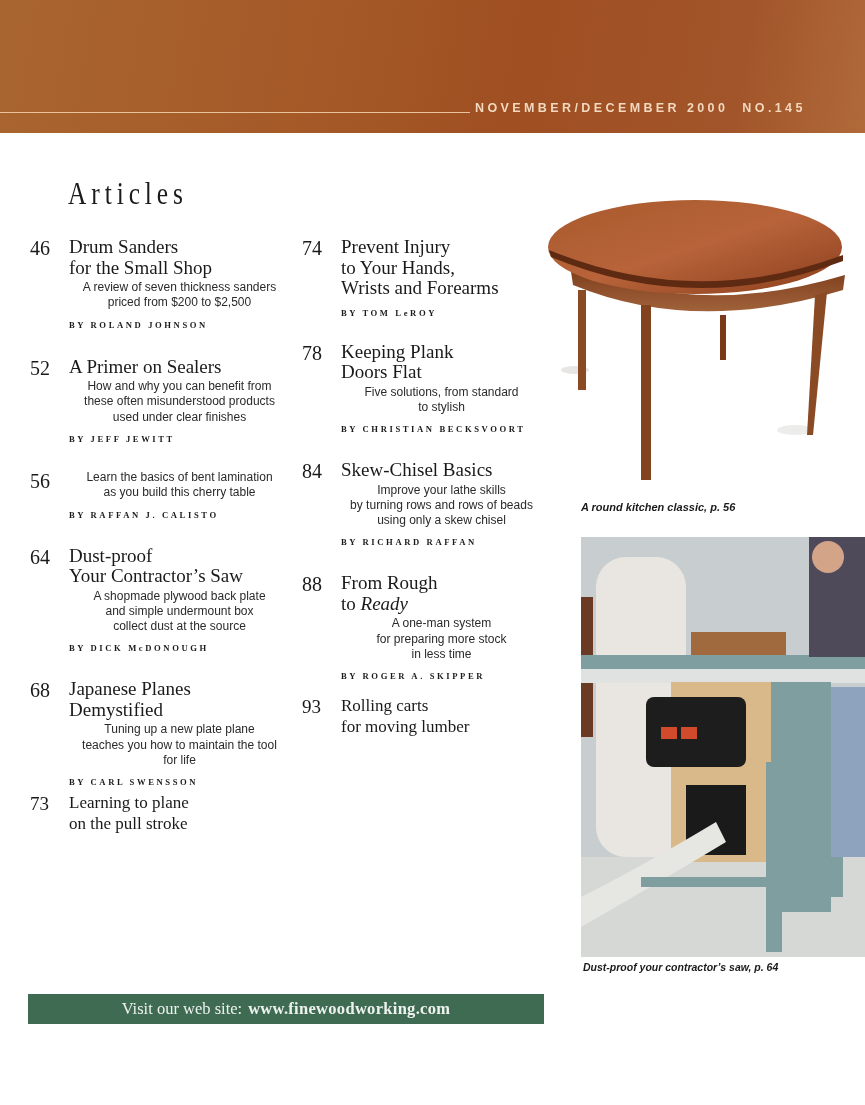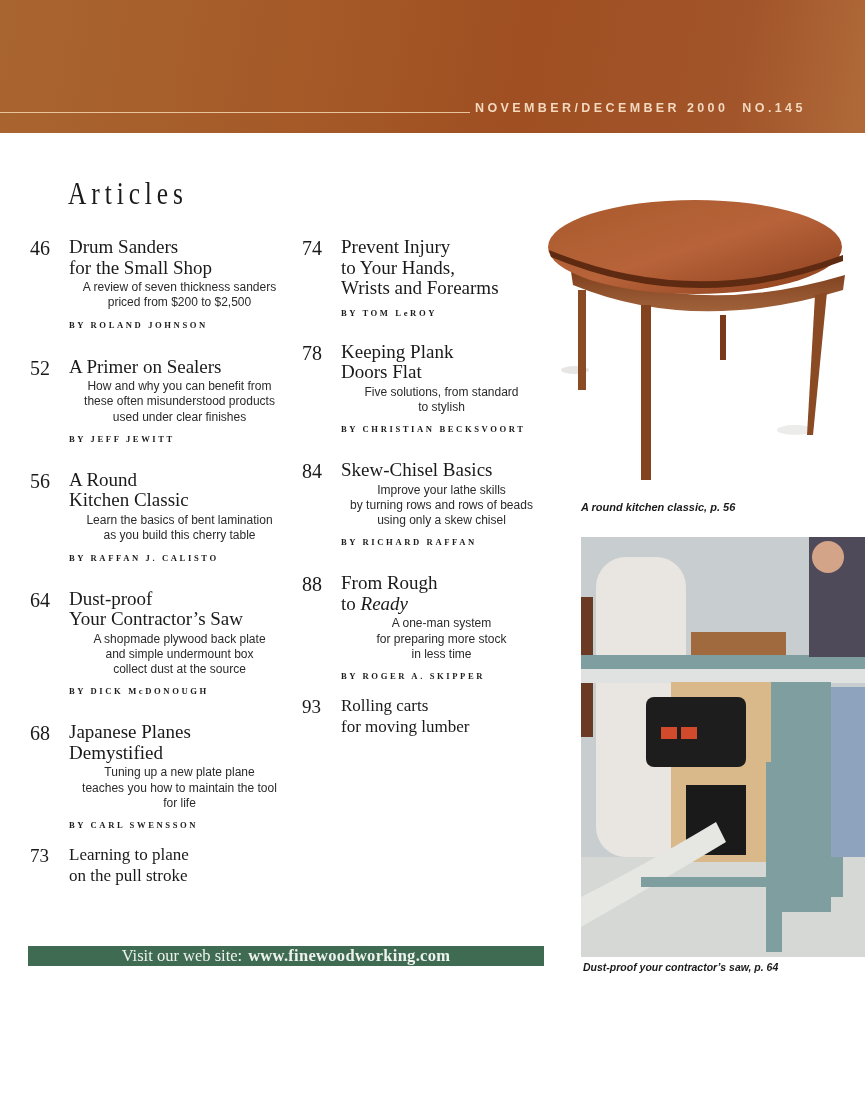--- a/index.html
+++ b/index.html
@@ -55,21 +55,21 @@
 
   .photo {
     position:absolute; overflow:hidden;
   }
   .caption {
     position:absolute;
     font-family:"Liberation Sans", sans-serif; font-weight:bold; font-style:italic;
     font-size:11px; color:#1a1a1a; white-space:nowrap;
   }
   .banner {
-    position:absolute; left:28px; top:946px; width:516px; height:20px;
+    position:absolute; left:28px; top:994px; width:516px; height:30px;
     background:#3f6b52;
     display:flex; align-items:center; justify-content:center;
     color:#eef2ee; font-size:16.5px; white-space:nowrap;
   }
   .banner b { font-weight:bold; margin-left:6px; letter-spacing:0.3px; }
 </style>
 </head>
 <body>
 
 <div class="header-band"></div>
@@ -103,24 +103,20 @@
     <div class="desc">
       <div>How and why you can benefit from</div>
       <div>these often misunderstood products</div>
       <div>used under clear finishes</div>
     </div>
     <div class="byline">BY JEFF JEWITT</div>
   </div>
 
   <div class="entry" style="margin-bottom:26px;">
     <div class="num">56</div>
-    <div class="title">
-      <div>A Round</div>
-      <div>Kitchen Classic</div>
-    </div>
     <div class="desc">
       <div>Learn the basics of bent lamination</div>
       <div>as you build this cherry table</div>
     </div>
     <div class="byline">BY RAFFAN J. CALISTO</div>
   </div>
 
   <div class="entry" style="margin-bottom:26px;">
     <div class="num">64</div>
     <div class="title">
@@ -128,21 +124,21 @@
       <div>Your Contractor’s Saw</div>
     </div>
     <div class="desc">
       <div>A shopmade plywood back plate</div>
       <div>and simple undermount box</div>
       <div>collect dust at the source</div>
     </div>
     <div class="byline">BY DICK McDONOUGH</div>
   </div>
 
-  <div class="entry" style="margin-bottom:15px;">
+  <div class="entry" style="margin-bottom:6px;">
     <div class="num">68</div>
     <div class="title">
       <div>Japanese Planes</div>
       <div>Demystified</div>
     </div>
     <div class="desc">
       <div>Tuning up a new plate plane</div>
       <div>teaches you how to maintain the tool</div>
       <div>for life</div>
     </div>

